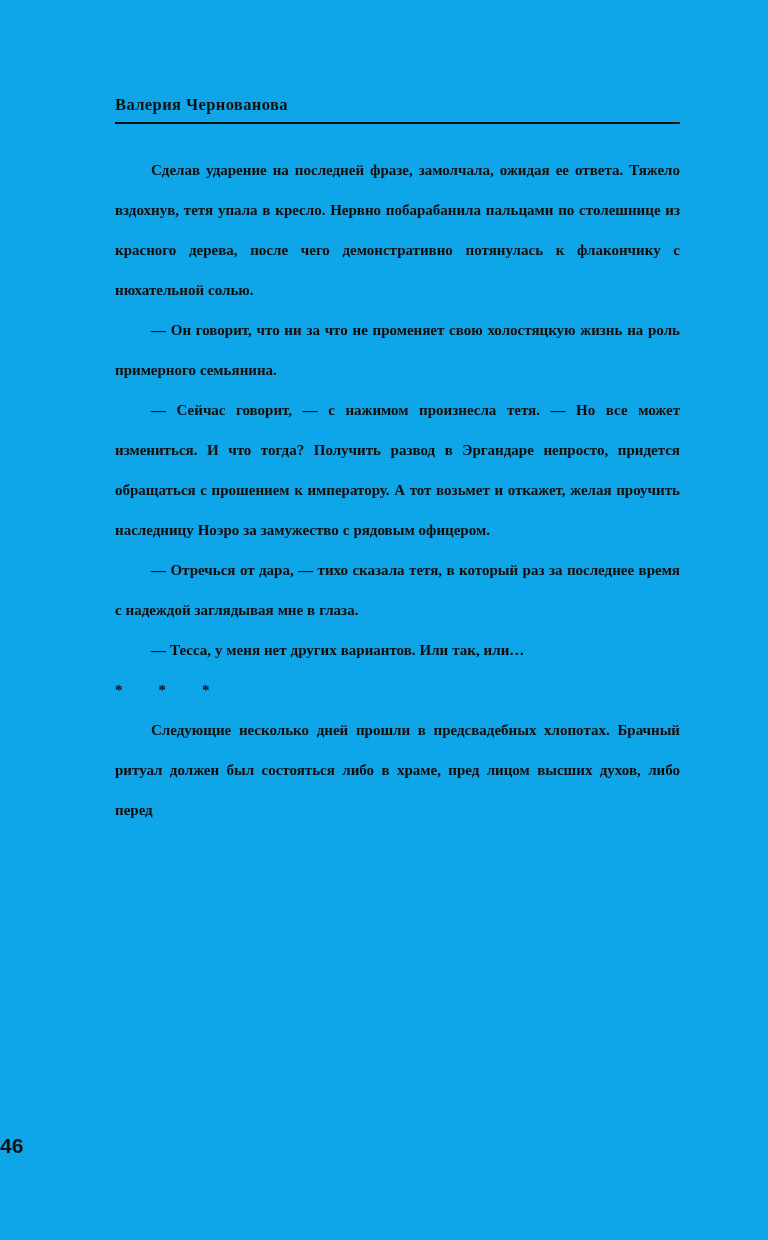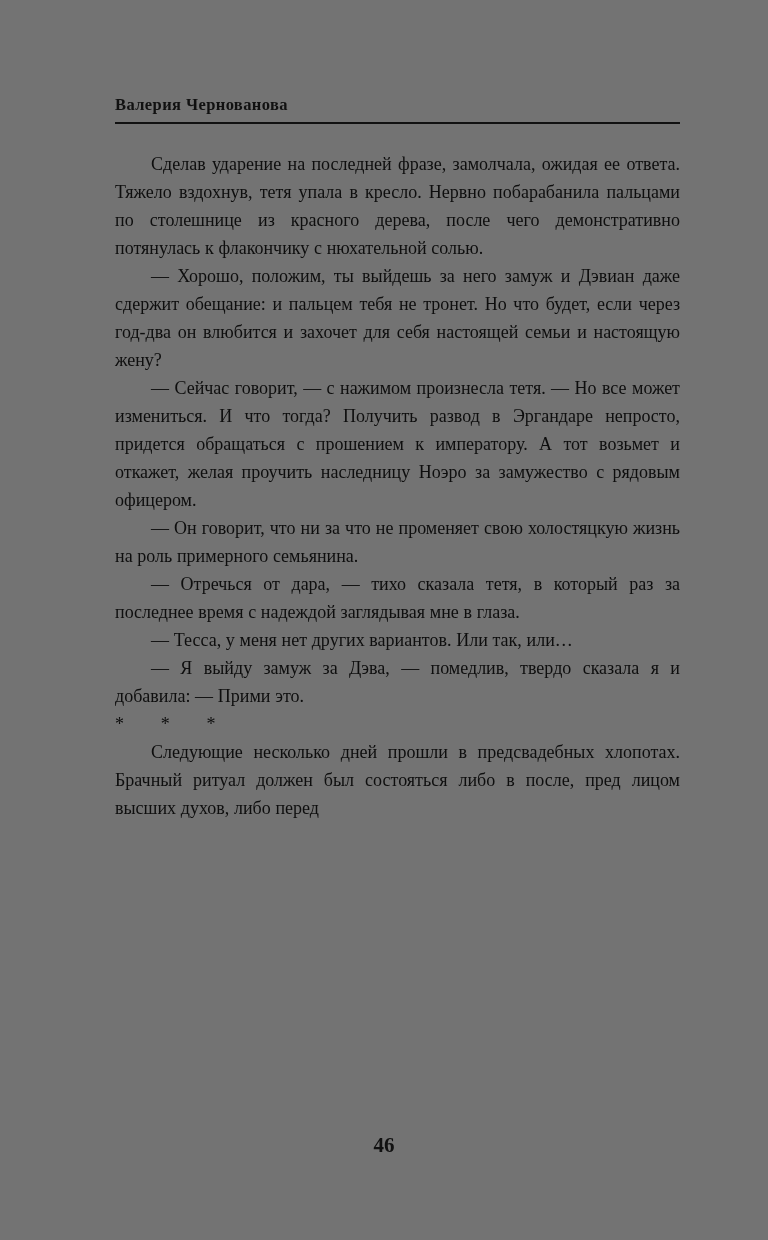--- a/index.html
+++ b/index.html
@@ -4,88 +4,86 @@
 <style>
   html, body {
     margin: 0;
     padding: 0;
     background: #ffffff;
   }
   .page {
     position: relative;
     width: 768px;
     height: 1240px;
-    background: #737373;
+    background: #0ea5e9;
     box-sizing: border-box;
     padding: 95px 88px 0 115px;
     font-family: "Liberation Serif", "DejaVu Serif", serif;
     color: #111111;
     overflow: hidden;
   }
   .running-head {
     font-family: "Liberation Serif", "DejaVu Serif", serif;
     font-weight: bold;
     font-size: 16.5px;
     letter-spacing: 0.4px;
     color: #111111;
     padding-bottom: 7px;
     border-bottom: 2px solid #111111;
     margin-bottom: 26px;
     width: 100%;
   }
   .body-text p {
     margin: 0;
-    font-size: 18px;
-    line-height: 28px;
+    font-size: 15px;
+    line-height: 40px;
     text-align: justify;
     text-indent: 36px;
     color: #0e0e0e;
     -webkit-hyphens: none;
     hyphens: none;
     word-spacing: 0.2px;
+    font-weight: bold;
   }
   .body-text p.noindent {
     text-indent: 0;
   }
   .scene-break {
     text-align: center;
     font-size: 20px;
     letter-spacing: 16px;
     margin: 34px 0 26px 0;
     color: #0e0e0e;
     text-indent: 0;
   }
   .folio {
     position: absolute;
     left: 0;
     right: 0;
     bottom: 82px;
-    text-align: center;
     font-size: 21px;
     font-weight: bold;
     color: #111111;
-    font-family: Liberation Serif, serif;
+    font-family: Liberation Sans, sans-serif;
   }
 </style>
 </head>
 <body>
 
 <div class="page">
 
   <div class="running-head">Валерия Чернованова</div>
 
   <div class="body-text">
     <p>Сделав ударение на последней фразе, замолчала, ожидая ее ответа. Тяжело вздохнув, тетя упала в кресло. Нервно побарабанила пальцами по столешнице из красного дерева, после чего демонстративно потянулась к флакончику с нюхательной солью.</p>
-    <p>— Хорошо, положим, ты выйдешь за него замуж и Дэвиан даже сдержит обещание: и пальцем тебя не тронет. Но что будет, если через год-два он влюбится и захочет для себя настоящей семьи и настоящую жену?</p>
+    <p>— Он говорит, что ни за что не променяет свою холостяцкую жизнь на роль примерного семьянина.</p>
     <p>— Сейчас говорит, — с нажимом произнесла тетя. — Но все может измениться. И что тогда? Получить развод в Эргандаре непросто, придется обращаться с прошением к императору. А тот возьмет и откажет, желая проучить наследницу Ноэро за замужество с рядовым офицером.</p>
-    <p>— Он говорит, что ни за что не променяет свою холостяцкую жизнь на роль примерного семьянина.</p>
     <p>— Отречься от дара, — тихо сказала тетя, в который раз за последнее время с надеждой заглядывая мне в глаза.</p>
     <p>— Тесса, у меня нет других вариантов. Или так, или…</p>
-    <p>— Я выйду замуж за Дэва, — помедлив, твердо сказала я и добавила: — Прими это.</p>
 
     <p class="scene-break noindent">* * *</p>
 
-    <p>Следующие несколько дней прошли в предсвадебных хлопотах. Брачный ритуал должен был состояться либо в после, пред лицом высших духов, либо перед</p>
+    <p>Следующие несколько дней прошли в предсвадебных хлопотах. Брачный ритуал должен был состояться либо в храме, пред лицом высших духов, либо перед</p>
   </div>
 
   <div class="folio">46</div>
 
 </div>
 
 </body></html>

